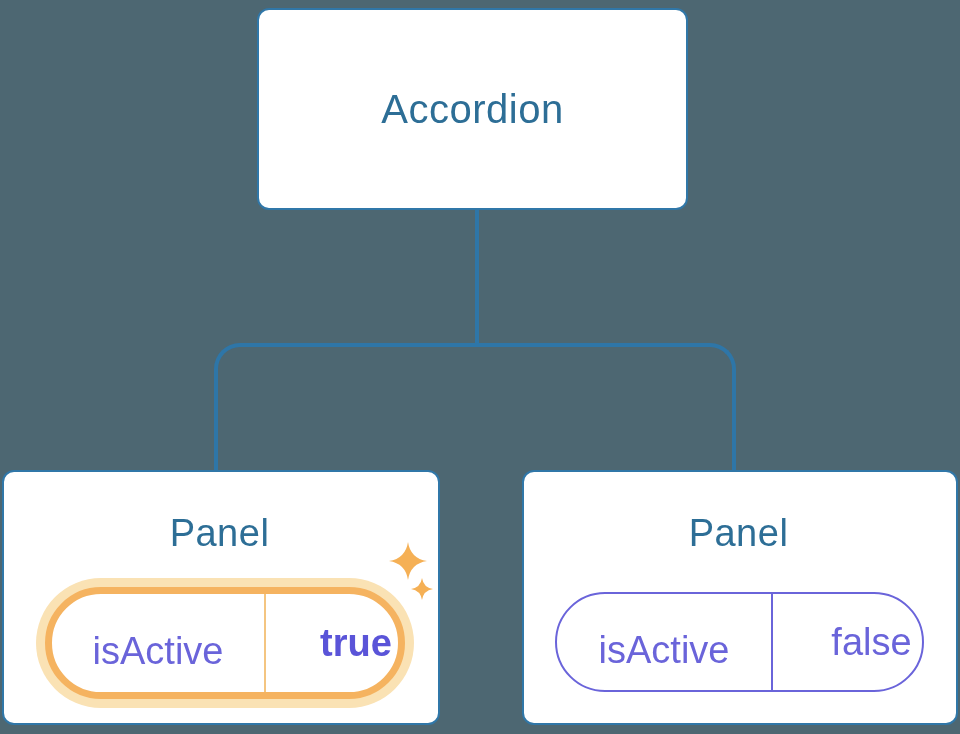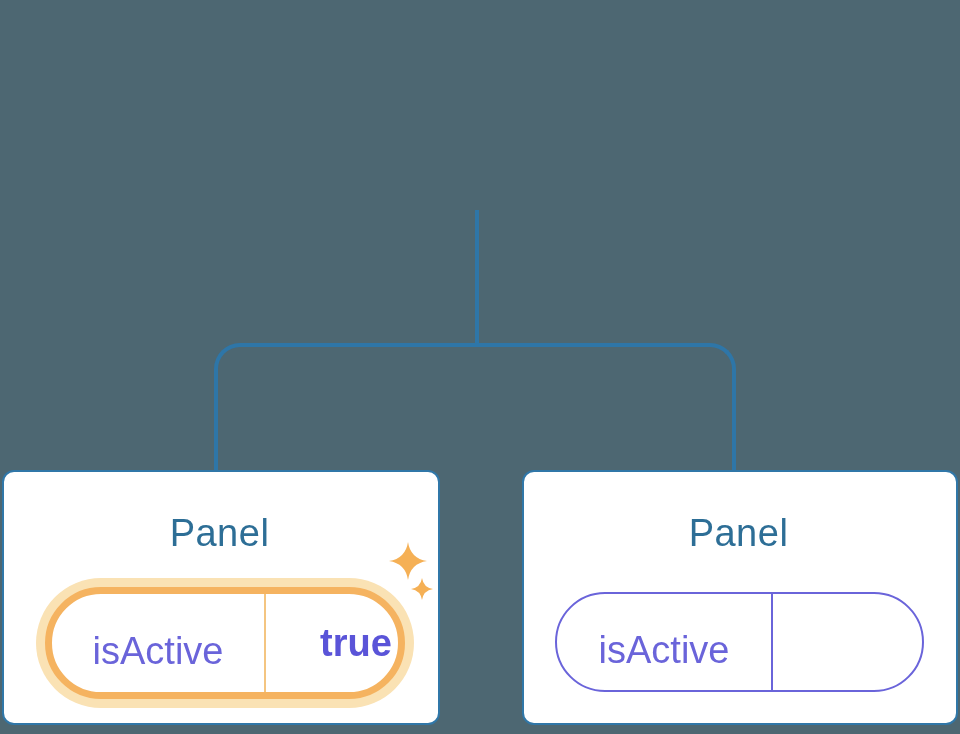--- a/index.html
+++ b/index.html
@@ -103,20 +103,23 @@
   }
 </style>
 </head>
 <body>
 
 <div class="canvas">
 
   <div class="stem"></div>
   <div class="branch"></div>
 
+  <div class="node root-node">
+    <span class="root-label">Accordion</span>
+  </div>
 
   <div class="node panel-left">
     <div class="panel-title">Panel</div>
     <div class="pill pill-active">
       <div class="pill-cell-left">
         <span class="state-name">isActive</span>
       </div>
       <div class="pill-divider"></div>
       <div class="pill-cell-right">
         <span class="state-value value-true">true</span>
@@ -129,16 +132,19 @@
     <path fill="#F5B055" d="M38 36 Q39.5 45.5 49 47 Q39.5 48.5 38 58 Q36.5 48.5 27 47 Q36.5 45.5 38 36 Z"></path>
   </svg>
 
   <div class="node panel-right">
     <div class="panel-title">Panel</div>
     <div class="pill pill-inactive">
       <div class="pill-cell-left">
         <span class="state-name">isActive</span>
       </div>
       <div class="pill-divider"></div>
+      <div class="pill-cell-right">
+        <span class="state-value value-false">false</span>
+      </div>
     </div>
   </div>
 
 </div>
 
 </body></html>

